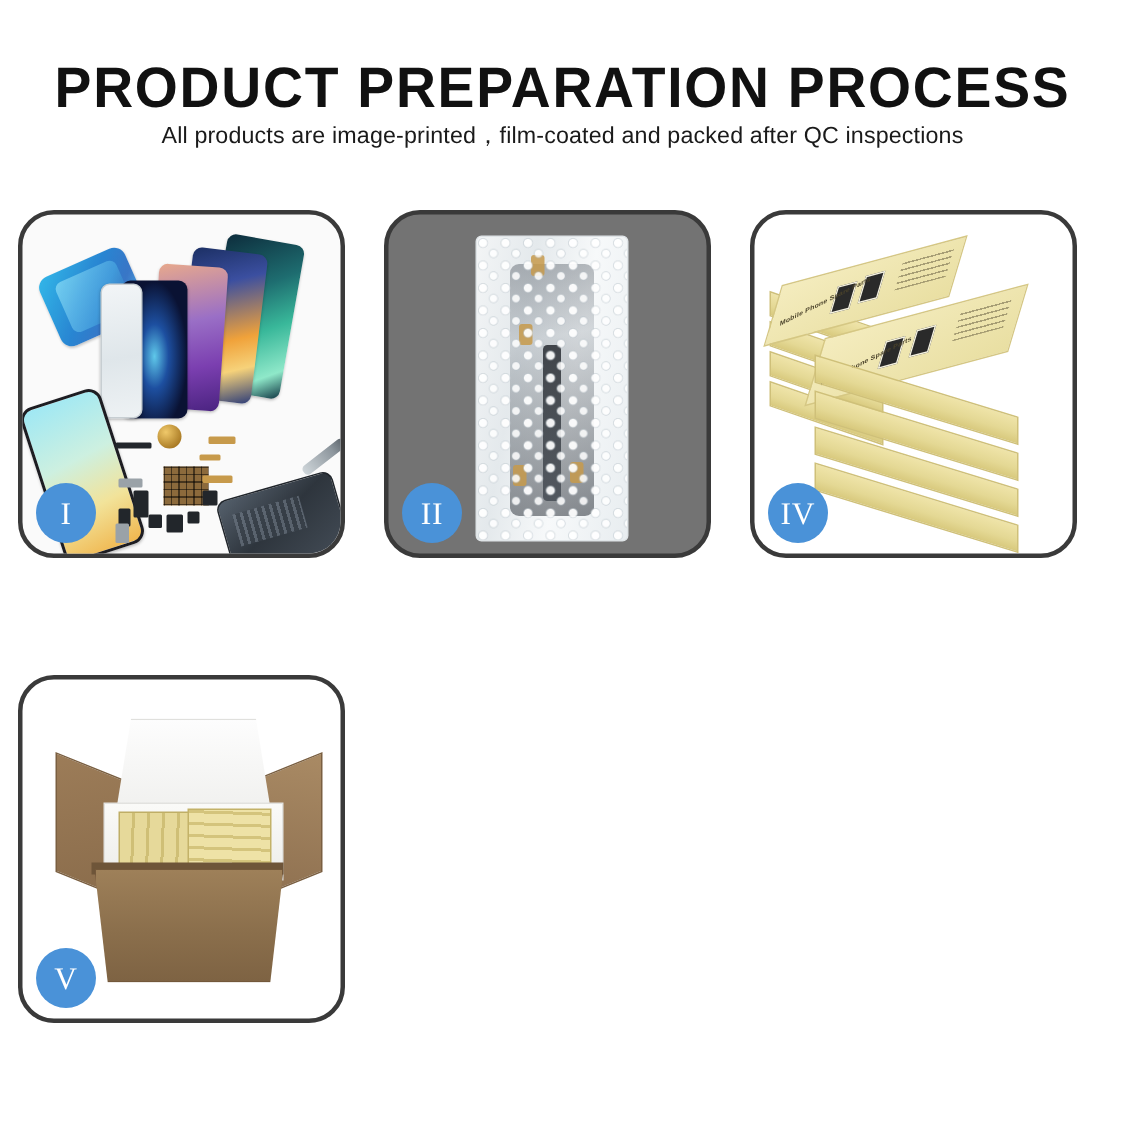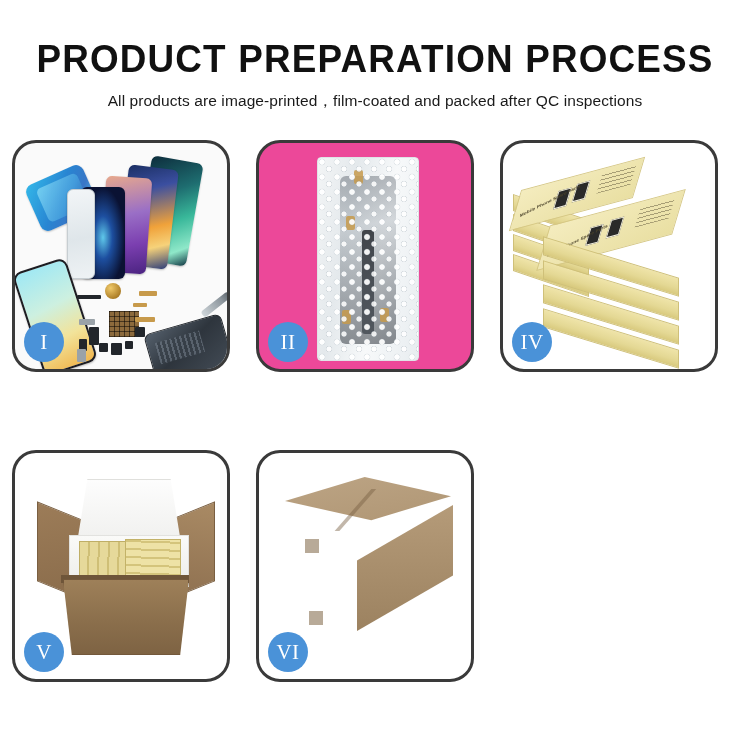--- a/index.html
+++ b/index.html
@@ -28,21 +28,20 @@
   .title {
     font-size: 38px;
     font-weight: 700;
     letter-spacing: 1.2px;
     color: #111111;
     line-height: 1.05;
     transform: scaleX(0.97);
     white-space: nowrap;
   }
   .subtitle {
-    margin-top: 11px;
     font-size: 15.5px;
     font-weight: 400;
     color: #1a1a1a;
     letter-spacing: 0.1px;
     white-space: nowrap;
   }
 
   
   .grid {
     position: absolute;
@@ -194,21 +193,21 @@
   .driver {
     position: absolute;
     left: 122px; top: 20px;
     width: 34px; height: 7px;
     transform: rotate(-38deg);
     background: linear-gradient(90deg,#cfd6da 0%,#8d969d 70%,#5d656c 100%);
     border-radius: 3px;
   }
 
   
-  .p2 { background: #ec4899; }
+  .p2 { background: #737373; }
   .bubble-bag {
     position: absolute;
     left: 58px; top: 14px;
     width: 100px; height: 202px;
     background: linear-gradient(100deg,#f3f5f6 0%,#e4e9ec 30%,#f7f9fa 60%,#e8edf0 100%);
     border: 1px solid #dfe4e7;
     border-radius: 4px;
     overflow: hidden;
   }
   .bubbles {
@@ -532,26 +531,15 @@
         <div class="c5-foam"></div>
         <div class="c5-foamwall"></div>
         <div class="c5-contents"></div>
         <div class="c5-contents2"></div>
         <div class="c5-rim"></div>
         <div class="c5-front"></div>
       </div>
       <div class="badge">V</div>
     </div>
 
-    <div class="panel p6">
-      <div class="stage">
-        <div class="c6-top"></div>
-        <div class="c6-left"></div>
-        <div class="c6-right"></div>
-        <div class="c6-seam"></div>
-        <div class="c6-tape" style="left:46px;top:86px;width:14px;height:14px;"></div>
-        <div class="c6-tape" style="left:50px;top:158px;width:14px;height:14px;"></div>
-      </div>
-      <div class="badge">VI</div>
-    </div>
 
   </div>
 </div>
 
 </body></html>

